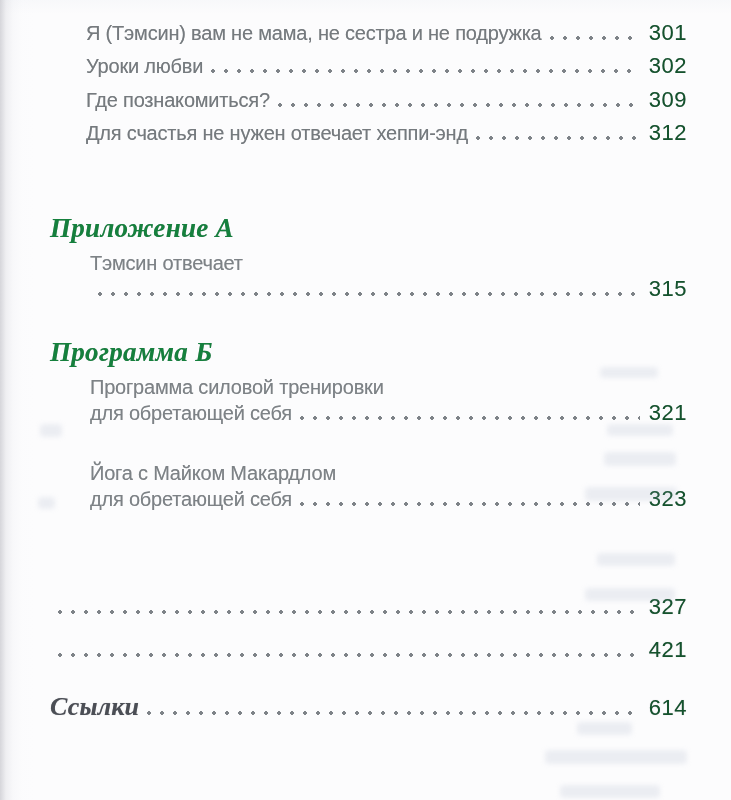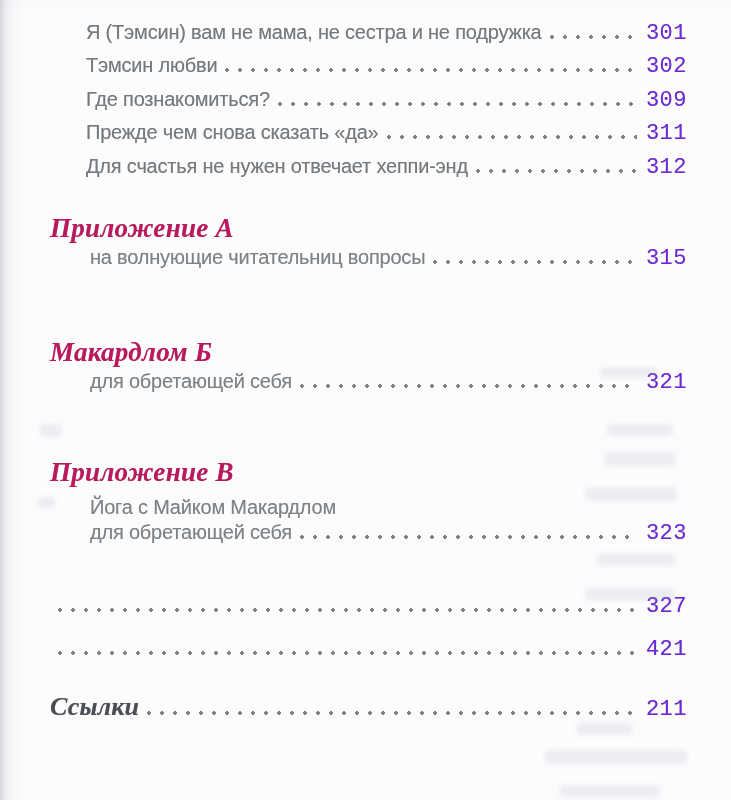--- a/index.html
+++ b/index.html
@@ -20,37 +20,37 @@
   }
   
   .row{display:flex;align-items:baseline;}
   .row .label{white-space:nowrap;}
   .leader{
     flex:1 1 auto;height:4px;margin:0 9px 0 8px;min-width:10px;
     background-image:radial-gradient(circle at 2px 2px, #7e8388 1.6px, rgba(0,0,0,0) 1.9px);
     background-size:13px 4px;background-repeat:repeat-x;background-position:0 100%;
   }
   .pnum{
-    font-family:Liberation Mono, monospace;
-    font-size:22px;color:#6d28d9;letter-spacing:.5px;white-space:nowrap;
+    font-family:Liberation Sans, sans-serif;
+    font-size:22px;color:#14532d;letter-spacing:.5px;white-space:nowrap;
   }
   
   .block-top{position:absolute;left:86px;right:44px;top:16px;}
   .block-top .row{
     height:33.4px;line-height:33.4px;
     font-size:20px;letter-spacing:-.2px;color:#757a7e;
     text-shadow:0 0 .6px rgba(117,122,126,.55);
   }
   
   .apx{position:absolute;left:50px;right:44px;}
   .apx-a{top:211px}.apx-b{top:335px}.apx-v{top:455px}
   .apx-title{
     height:34px;line-height:34px;
     font-family:"Liberation Serif",serif;font-style:italic;font-weight:bold;
-    font-size:27px;color:#be185d;letter-spacing:.3px;
+    font-size:27px;color:#15803d;letter-spacing:.3px;
     text-shadow:0 0 .6px rgba(79,82,90,.5);
   }
   .apx-line1,.apx-row{
     margin-left:40px;height:25px;line-height:25px;
     font-size:20px;letter-spacing:-.2px;color:#7d8286;
     text-shadow:0 0 .6px rgba(125,130,134,.5);
   }
   .apx-line1{margin-top:6px;white-space:nowrap;}
   
   .closing-row{
@@ -85,81 +85,76 @@
 <div class="page">
   <div class="edge-shade"></div>
 
   <div class="block-top">
     <div class="row">
       <span class="label">Я (Тэмсин) вам не мама, не сестра и не подружка</span>
       <span class="leader"></span>
       <span class="pnum">301</span>
     </div>
     <div class="row">
-      <span class="label">Тэмсин любви</span>
+      <span class="label">Уроки любви</span>
       <span class="leader"></span>
       <span class="pnum">302</span>
     </div>
     <div class="row">
       <span class="label">Где познакомиться?</span>
       <span class="leader"></span>
       <span class="pnum">309</span>
-    </div>
-    <div class="row">
-      <span class="label">Прежде чем снова сказать «да»</span>
-      <span class="leader"></span>
-      <span class="pnum">311</span>
     </div>
     <div class="row">
       <span class="label">Для счастья не нужен отвечает хеппи-энд</span>
       <span class="leader"></span>
       <span class="pnum">312</span>
     </div>
   </div>
 
   <div class="apx apx-a">
     <div class="apx-title">Приложение А</div>
+    <div class="apx-line1">Тэмсин отвечает</div>
     <div class="row apx-row">
-      <span class="label">на волнующие читательниц вопросы</span>
       <span class="leader"></span>
       <span class="pnum">315</span>
     </div>
   </div>
 
   <div class="apx apx-b">
-    <div class="apx-title">Макардлом Б</div>
+    <div class="apx-title">Программа Б</div>
+    <div class="apx-line1">Программа силовой тренировки</div>
     <div class="row apx-row">
       <span class="label">для обретающей себя</span>
       <span class="leader"></span>
       <span class="pnum">321</span>
     </div>
   </div>
 
   <div class="apx apx-v">
-    <div class="apx-title">Приложение В</div>
     <div class="apx-line1">Йога с Майком Макардлом</div>
     <div class="row apx-row">
       <span class="label">для обретающей себя</span>
       <span class="leader"></span>
       <span class="pnum">323</span>
     </div>
   </div>
 
   <div class="row closing-row c1">
     <span class="leader"></span>
     <span class="pnum">327</span>
   </div>
   <div class="row closing-row c2">
     <span class="leader"></span>
     <span class="pnum">421</span>
   </div>
   <div class="row closing-row c3">
     <span class="label">Ссылки</span>
     <span class="leader"></span>
-    <span class="pnum">211</span>
+    <span class="pnum">614</span>
   </div>
 
   <div class="ghost g1"></div>
   <div class="ghost g2"></div>
   <div class="ghost g3"></div>
   <div class="ghost g4"></div>
   <div class="ghost g5"></div>
   <div class="ghost g6"></div>
   <div class="ghost g7"></div>
   <div class="ghost g8"></div>

